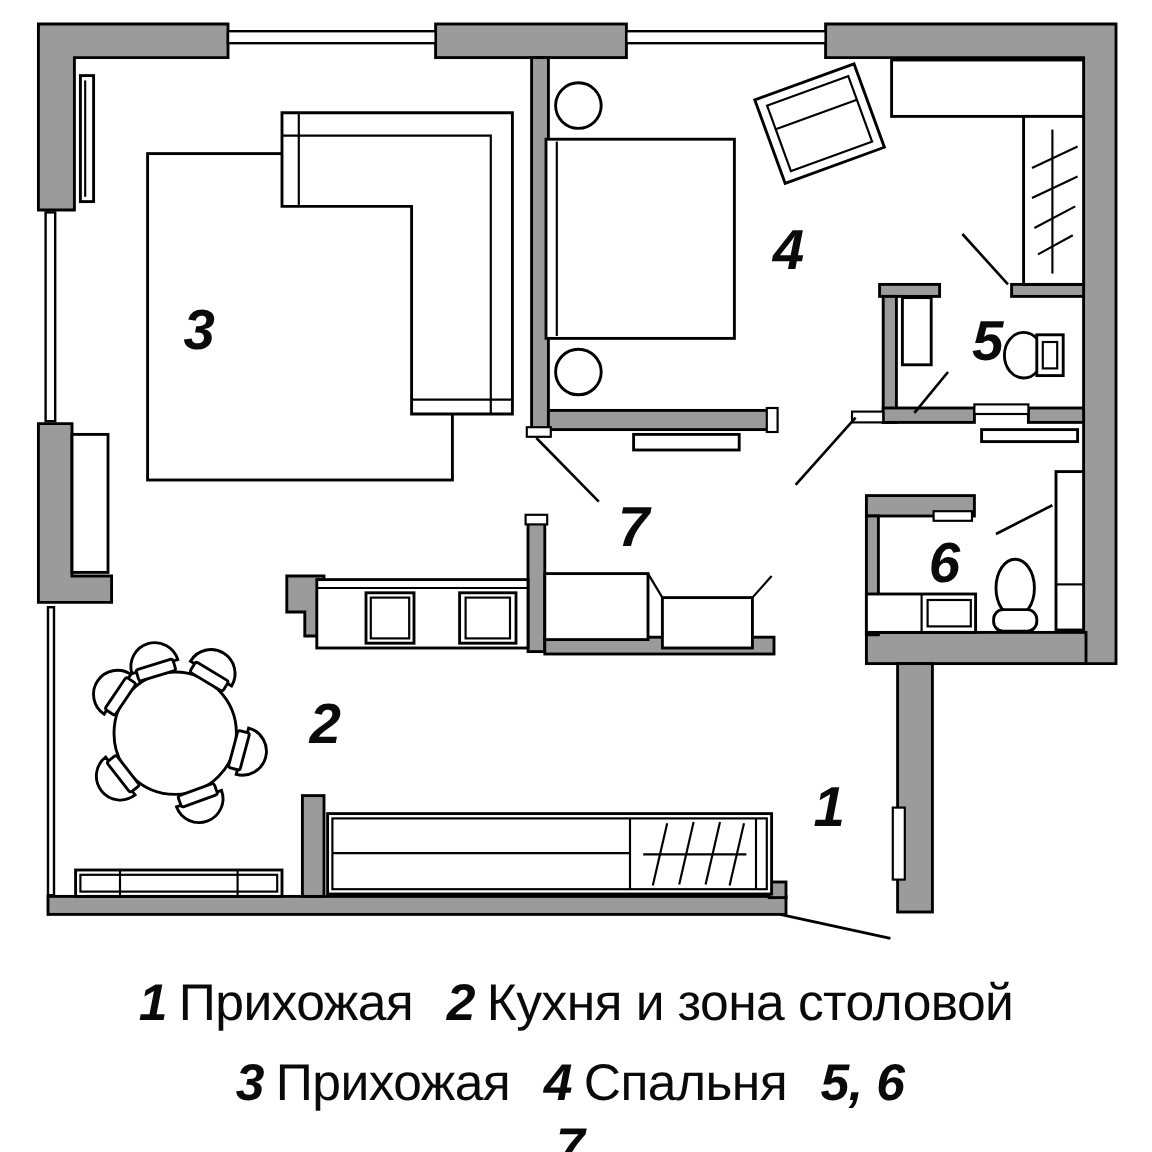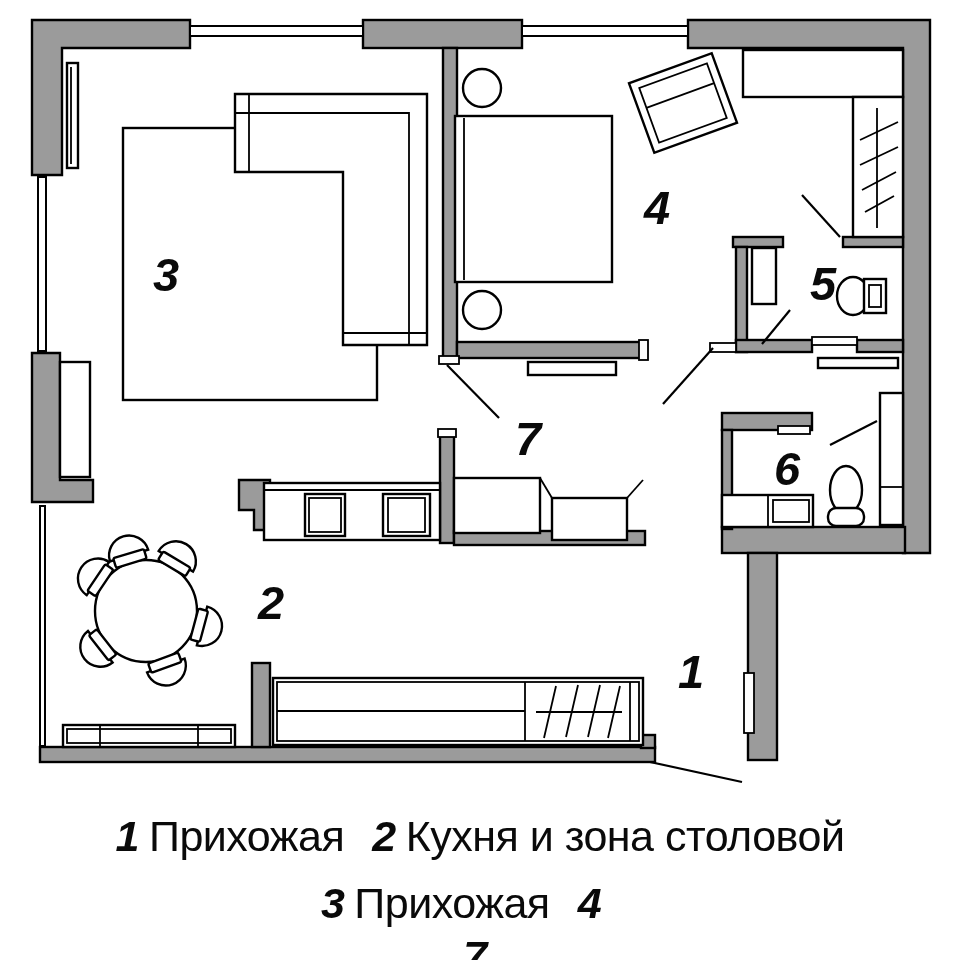--- a/index.html
+++ b/index.html
@@ -244,22 +244,24 @@
         <span class="legend-name">Кухня и зона столовой</span>
       </span>
     </div>
     <div class="legend-row">
       <span class="legend-entry">
         <span class="legend-num">3</span>
         <span class="legend-name">Прихожая</span>
       </span>
       <span class="legend-entry">
         <span class="legend-num">4</span>
-      </span>
-      <span class="legend-entry">
+        <span class="legend-name">Спальня</span>
+      </span>
+      <span class="legend-entry">
+        <span class="legend-num">5, 6</span>
       </span>
     </div>
     <div class="legend-row">
       <span class="legend-entry">
         <span class="legend-num">7</span>
       </span>
     </div>
   </div>
 
 </div>

